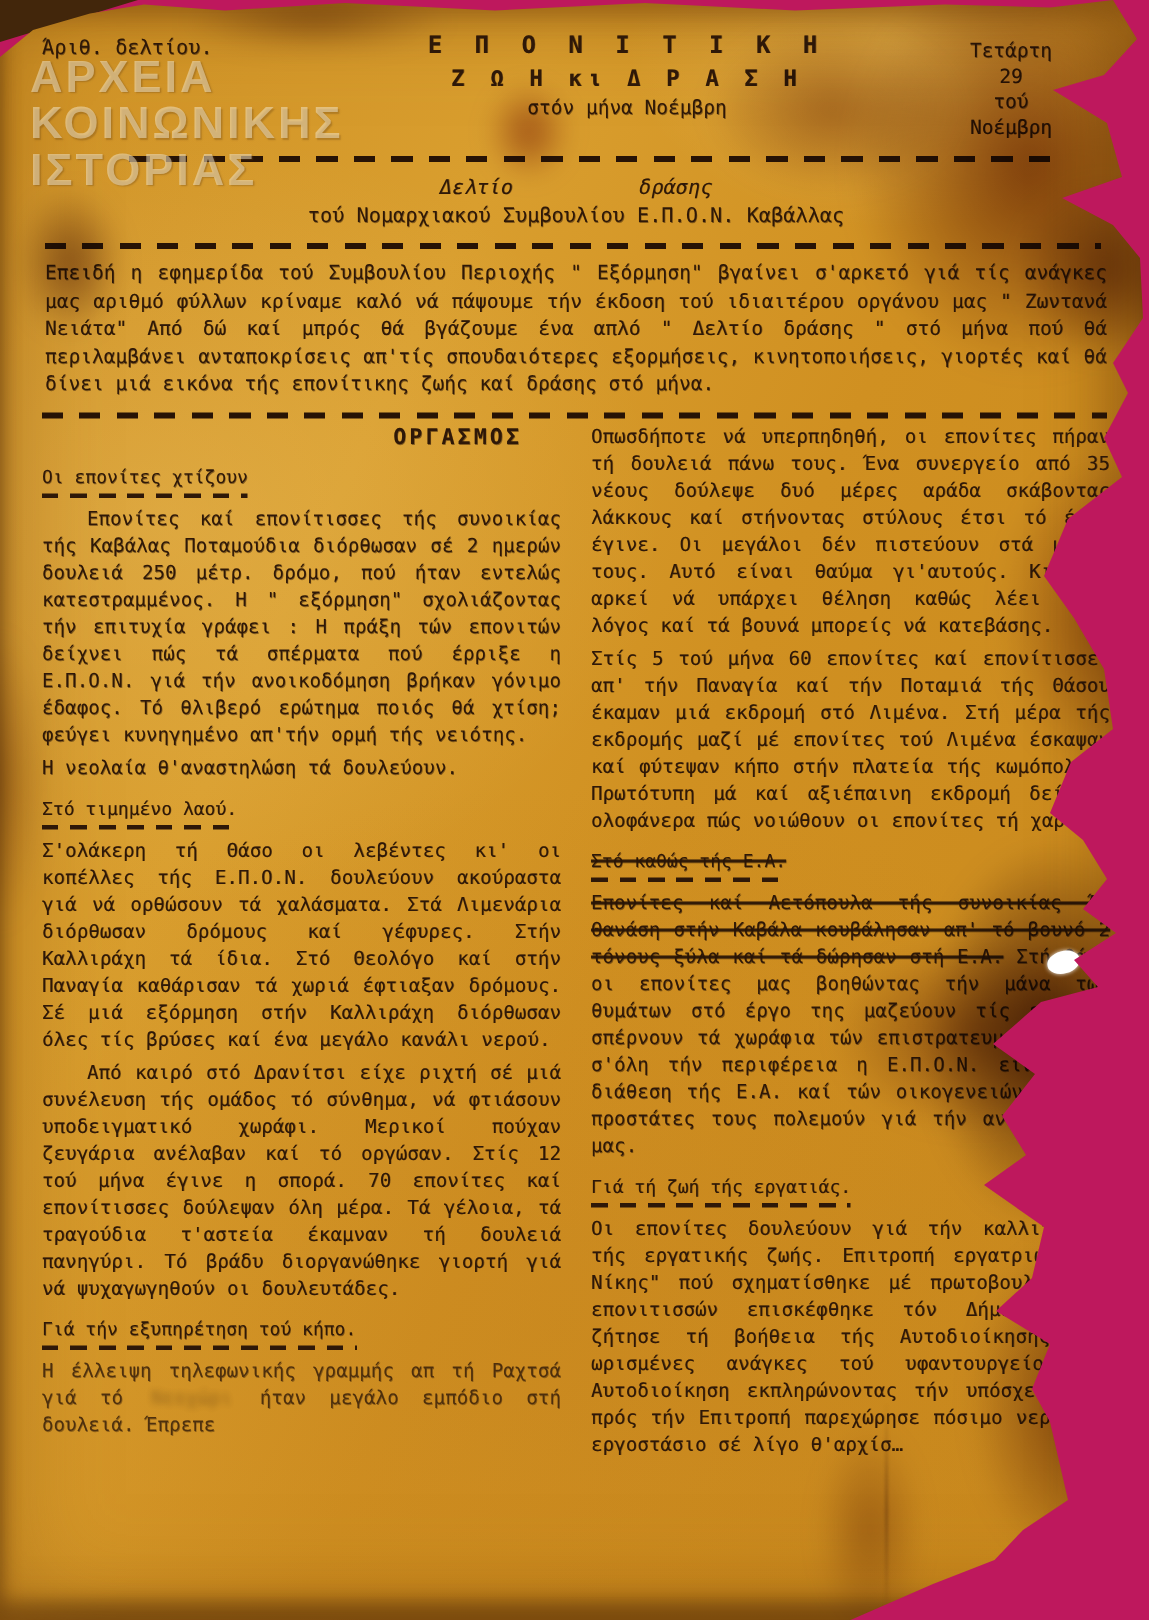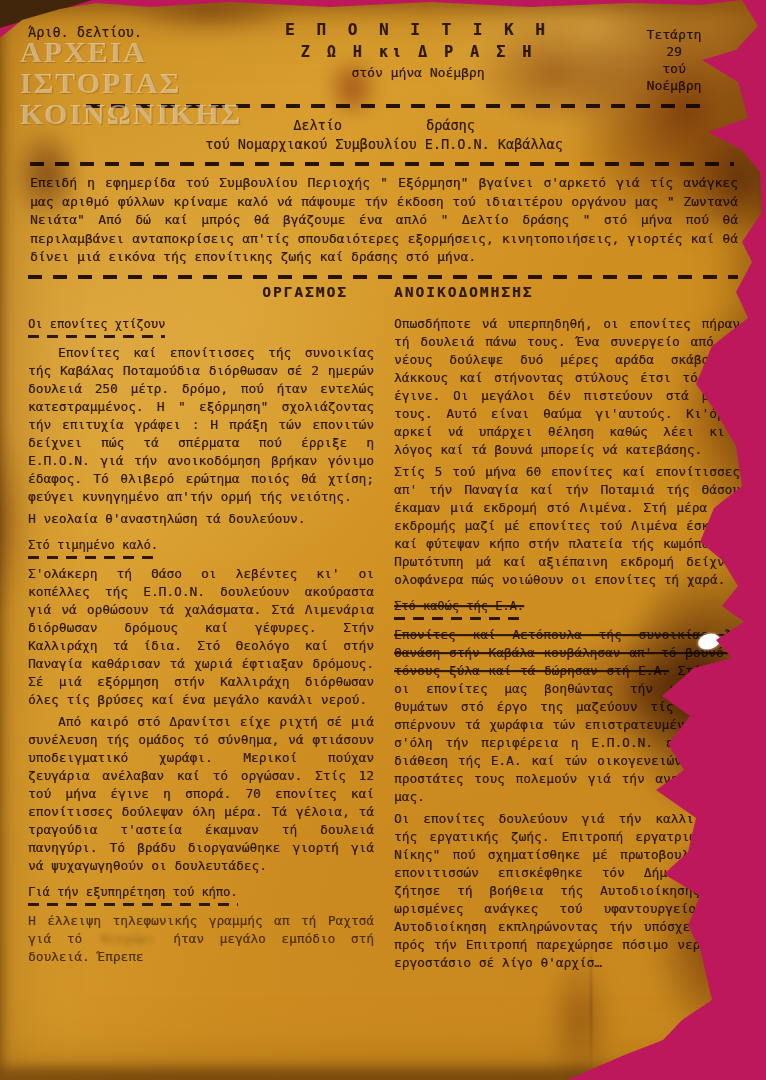--- a/index.html
+++ b/index.html
@@ -27,44 +27,44 @@
                 inset 0 -12px 12px rgba(55,28,5,.55),
                 inset 0 10px 14px rgba(120,70,14,.4);
   }
   .stain{position:absolute;border-radius:50%;filter:blur(8px);mix-blend-mode:multiply;z-index:3;pointer-events:none;}
   .hole{position:absolute;left:698px;top:634px;width:22px;height:15px;background:#fff;border-radius:50%;
         transform:rotate(-15deg);box-shadow:0 0 3px rgba(255,255,255,.95);z-index:4;}
   .crease{position:absolute;left:590px;top:935px;width:2px;height:145px;z-index:3;filter:blur(1px);
         background:linear-gradient(rgba(100,55,12,0),rgba(100,55,12,.5),rgba(100,55,12,0));}
   
   .watermark{position:absolute;left:20px;top:36px;z-index:5;pointer-events:none;
-    font-family:Liberation Serif, serif;font-weight:bold;font-size:30px;line-height:31px;letter-spacing:2px;
+    font-family:Liberation Sans, sans-serif;font-weight:bold;font-size:30px;line-height:31px;letter-spacing:2px;
     color:rgba(242,231,204,.52);text-shadow:1px 1px 1px rgba(110,70,20,.35);}
   
   .content{position:relative;z-index:2;padding:20px 26px 0 28px;color:#2e1808;
     text-shadow:0.4px 0.4px 0 rgba(46,24,8,.5);}
   .hdr{display:flex;align-items:flex-start;}
   .hdr-left{width:200px;font-size:13.5px;padding-top:4px;}
   .hdr-center{flex:1;text-align:center;}
   .t1{font-weight:bold;font-size:16px;letter-spacing:6px;}
   .t2{font-weight:bold;font-size:15px;letter-spacing:4px;margin-top:4px;}
   .t3{font-size:13px;margin-top:4px;}
   .hdr-right{width:132px;text-align:center;font-size:13px;line-height:17px;padding-top:6px;}
   .sep{height:4px;background:repeating-linear-gradient(90deg,#271305 0 14px,transparent 14px 25px);}
   .sep1{margin:10px 40px 8px 58px;}
   .sep2{margin:8px 6px 8px 2px;}
   .sep3{margin:8px 2px 4px 0;}
   .masthead{text-align:center;font-size:13.5px;line-height:19px;}
-  .mast1{display:flex;justify-content:center;gap:84px;}
+  .mast1{display:flex;justify-content:center;gap:84px;font-style:italic;}
   .intro{font-size:13px;line-height:18.5px;text-align:justify;margin:2px 2px 0 2px;}
   .cols{display:flex;gap:20px;margin-top:4px;}
   .col{flex:1;font-size:12.8px;line-height:18px;text-align:justify;}
   .col p{margin:0 0 4px 0;}
   .col .indent{text-indent:30px;}
-  .sec-title{font-weight:bold;font-size:14.5px;letter-spacing:2px;margin-bottom:14px;}
+  .sec-title{font-weight:bold;font-size:14.5px;letter-spacing:2px;margin-bottom:0;}
   .sec-title.right-side{text-align:right;padding-right:26px;}
   .dashy{display:table;font-size:12px;margin:8px 0 6px 0;text-align:left;}
   .dashy::after{content:"";display:block;height:3px;margin-top:2px;
     background:repeating-linear-gradient(90deg,#2e1808 0 11px,transparent 11px 19px);}
   .struck{text-decoration:line-through;text-decoration-thickness:2px;text-decoration-color:rgba(40,20,5,.9);}
   .faded{opacity:.8;}
   .smudge{filter:blur(2px);opacity:.35;margin:0 3px;}
 </style>
 </head>
 <body>
@@ -122,45 +122,45 @@
 
       <div class="sep sep3"></div>
 
       <div class="cols">
 
         <div class="col">
           <div class="sec-title right-side">ΟΡΓΑΣΜΟΣ</div>
           <div class="dashy">Οι επονίτες χτίζουν</div>
           <p class="indent">Επονίτες καί επονίτισσες τής συνοικίας τής Καβάλας Ποταμούδια διόρθωσαν σέ 2 ημερών δουλειά 250 μέτρ. δρόμο, πού ήταν εντελώς κατεστραμμένος. Η " εξόρμηση" σχολιάζοντας τήν επιτυχία γράφει : Η πράξη τών επονιτών δείχνει πώς τά σπέρματα πού έρριξε η Ε.Π.Ο.Ν. γιά τήν ανοικοδόμηση βρήκαν γόνιμο έδαφος. Τό θλιβερό ερώτημα ποιός θά χτίση; φεύγει κυνηγημένο απ'τήν ορμή τής νειότης.</p>
           <p>Η νεολαία θ'αναστηλώση τά δουλεύουν.</p>
-          <div class="dashy">Στό τιμημένο καλό.</div>
+          <div class="dashy">Στό τιμημένο λαού.</div>
           <p>Σ'ολάκερη τή Θάσο οι λεβέντες κι' οι κοπέλλες τής Ε.Π.Ο.Ν. δουλεύουν ακούραστα γιά νά ορθώσουν τά χαλάσματα. Στά Λιμενάρια διόρθωσαν δρόμους καί γέφυρες. Στήν Καλλιράχη τά ίδια. Στό Θεολόγο καί στήν Παναγία καθάρισαν τά χωριά έφτιαξαν δρόμους. Σέ μιά εξόρμηση στήν Καλλιράχη διόρθωσαν όλες τίς βρύσες καί ένα μεγάλο κανάλι νερού.</p>
           <p class="indent">Από καιρό στό Δρανίτσι είχε ριχτή σέ μιά συνέλευση τής ομάδος τό σύνθημα, νά φτιάσουν υποδειγματικό χωράφι. Μερικοί πούχαν ζευγάρια ανέλαβαν καί τό οργώσαν. Στίς 12 τού μήνα έγινε η σπορά. 70 επονίτες καί επονίτισσες δούλεψαν όλη μέρα. Τά γέλοια, τά τραγούδια τ'αστεία έκαμναν τή δουλειά πανηγύρι. Τό βράδυ διοργανώθηκε γιορτή γιά νά ψυχαγωγηθούν οι δουλευτάδες.</p>
           <div class="dashy">Γιά τήν εξυπηρέτηση τού κήπο.</div>
           <p class="faded">
             <span>Η έλλειψη τηλεφωνικής γραμμής απ τή Ραχτσά γιά τό</span>
             <span class="smudge">Νεοχώρι</span>
             <span>ήταν μεγάλο εμπόδιο στή δουλειά. Έπρεπε</span>
           </p>
         </div>
 
         <div class="col">
-          <div class="sec-title">ΑΝΟΙΚΟΔΟΜΗΣΗΣ</div>
           <p>Οπωσδήποτε νά υπερπηδηθή, οι επονίτες πήραν τή δουλειά πάνω τους. Ένα συνεργείο από 35 νέους δούλεψε δυό μέρες αράδα σκάβοντας λάκκους καί στήνοντας στύλους έτσι τό έργο έγινε. Οι μεγάλοι δέν πιστεύουν στά μάτια τους. Αυτό είναι θαύμα γι'αυτούς. Κι'όμως αρκεί νά υπάρχει θέληση καθώς λέει κι'ο λόγος καί τά βουνά μπορείς νά κατεβάσης.</p>
           <p>Στίς 5 τού μήνα 60 επονίτες καί επονίτισσες απ' τήν Παναγία καί τήν Ποταμιά τής Θάσου έκαμαν μιά εκδρομή στό Λιμένα. Στή μέρα τής εκδρομής μαζί μέ επονίτες τού Λιμένα έσκαψαν καί φύτεψαν κήπο στήν πλατεία τής κωμόπολης. Πρωτότυπη μά καί αξιέπαινη εκδρομή δείχνει ολοφάνερα πώς νοιώθουν οι επονίτες τή χαρά.</p>
           <div class="dashy struck">Στό καθώς τής Ε.Α.</div>
           <p>
             <span class="struck">Επονίτες καί Αετόπουλα τής συνοικίας Άη Θανάση στήν Καβάλα κουβάλησαν απ' τό βουνό 2 τόνους ξύλα καί τά δώρησαν στή Ε.Α.</span>
             <span>Στή Θάσο οι επονίτες μας βοηθώντας τήν μάνα τών θυμάτων στό έργο της μαζεύουν τίς εληές., σπέρνουν τά χωράφια τών επιστρατευμένων. Καί σ'όλη τήν περιφέρεια η Ε.Π.Ο.Ν. είναι στή διάθεση τής Ε.Α. καί τών οικογενειών πού οι προστάτες τους πολεμούν γιά τήν ανεξαρτησία μας.</span>
           </p>
+          <div class="dashy">Γιά τή ζωή τής εργατιάς.</div>
           <p>Οι επονίτες δουλεύουν γιά τήν καλλιτέρεψη τής εργατικής ζωής. Επιτροπή εργατριών τής Νίκης" πού σχηματίσθηκε μέ πρωτοβουλία τών επονιτισσών επισκέφθηκε τόν Δήμαρχο καί ζήτησε τή βοήθεια τής Αυτοδιοίκησης γιά ωρισμένες ανάγκες τού υφαντουργείου. Η Αυτοδιοίκηση εκπληρώνοντας τήν υπόσχεση τής πρός τήν Επιτροπή παρεχώρησε πόσιμο νερό στό εργοστάσιο σέ λίγο θ'αρχίσ…</p>
         </div>
 
       </div>
     </div>
   </div>
 
   <div class="watermark">
     <div>ΑΡΧΕΙΑ</div>
+    <div>ΚΟΙΝΩΝΙΚΗΣ</div>
     <div>ΙΣΤΟΡΙΑΣ</div>
-    <div>ΚΟΙΝΩΝΙΚΗΣ</div>
   </div>
 </div>
 
 </body></html>

